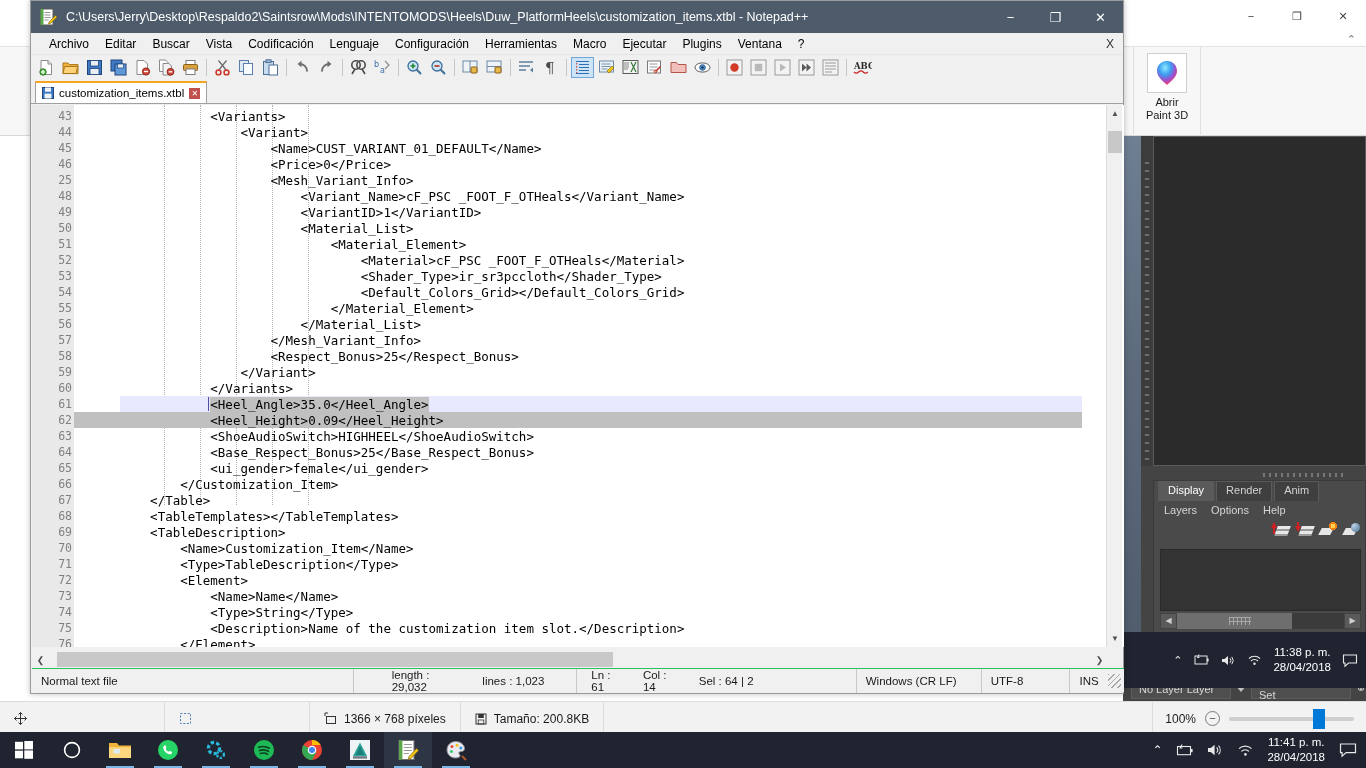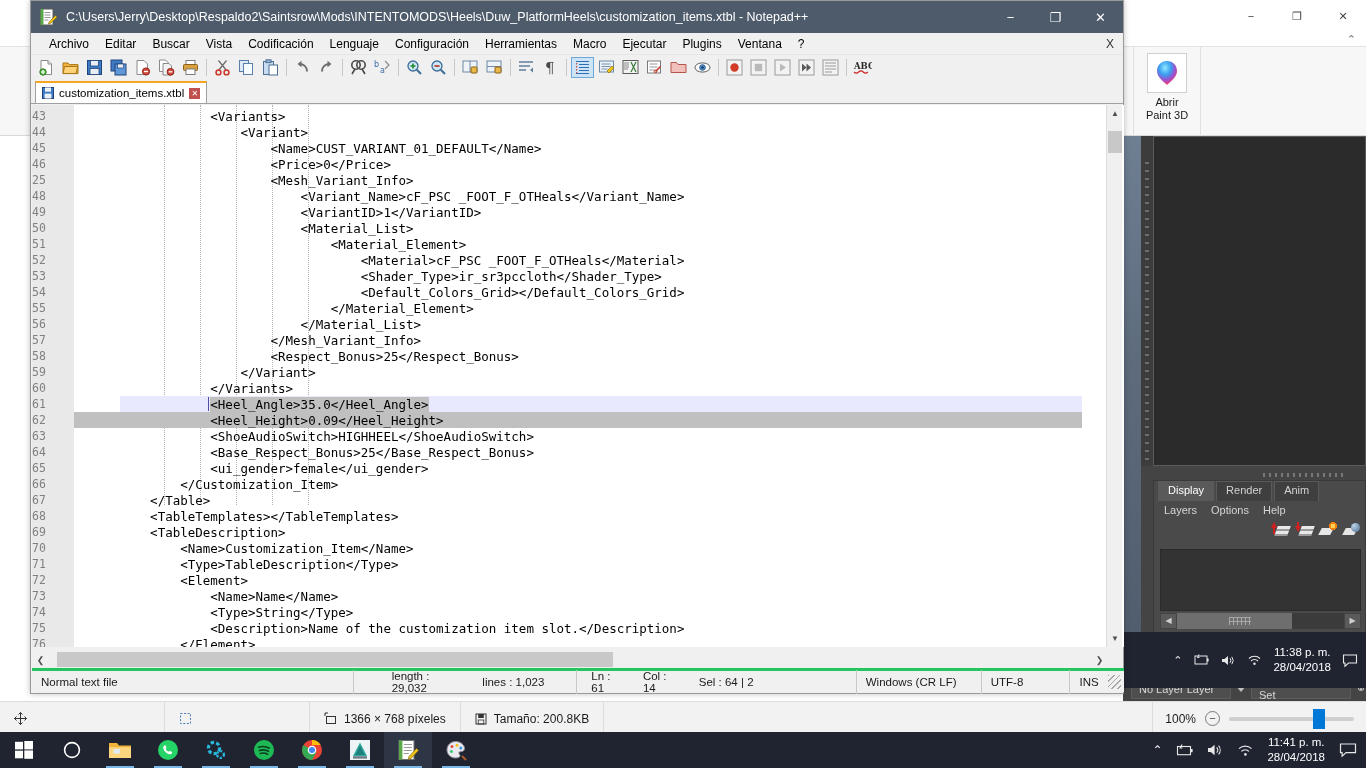--- a/index.html
+++ b/index.html
@@ -102,37 +102,37 @@
   .npp-tabrow { height:24px; background:#f0f0f0; border-bottom:1px solid #a0a0a0; display:flex; align-items:flex-end; padding-left:4px; }
   .npp-tab { height:22px; background:#ffffff; border:1px solid #a0a0a0; border-bottom:none; border-top:2px solid #f5a623;
              display:flex; align-items:center; gap:5px; padding:0 6px; font-size:11.5px; color:#000; }
   .tab-save-icon { width:12px; height:12px; position:relative; }
   .tab-close { width:11px; height:11px; background:#c0504d; color:#fff; font-size:8px; line-height:11px; text-align:center; }
 
   .npp-editor { position:absolute; left:1px; top:104px; width:1092px; height:542px; background:#ffffff; overflow:hidden; }
   .gutter { position:absolute; left:0; top:0; width:42px; height:542px; background:#e9e9e9; }
   .fold { position:absolute; left:42px; top:0; width:46px; height:542px; background:#ffffff; }
   .code-area { position:absolute; left:0; top:0; width:1050px; height:542px; }
-  .ln { position:absolute; left:0; width:40px; font-family:"DejaVu Sans Mono", monospace; font-size:11.5px; color:#808080; }
+  .ln { position:absolute; left:0; width:40px; text-align:right; font-family:"DejaVu Sans Mono", monospace; font-size:11.5px; color:#808080; }
   .cl { position:absolute; left:88px; font-family:"DejaVu Sans Mono", monospace; font-size:12.5px; color:#000000; white-space:pre; letter-spacing:0px; }
   .hl-cur { position:absolute; left:88px; width:962px; height:16px; background:#e8e8ff; }
   .hl-gut { position:absolute; left:42px; width:1008px; height:16px; background:#c0c0c0; }
   .sel { background:#c0c0c0; }
   .caret { position:absolute; width:1px; height:14px; background:#5050a0; }
   .fold-line { position:absolute; width:0; border-left:1px dotted #b4b4b4; }
 
   .npp-vscroll { position:absolute; right:1px; top:104px; width:16px; height:542px; background:#f0f0f0; border-left:1px solid #dcdcdc; }
   .vs-btn { width:16px; height:17px; display:flex; align-items:center; justify-content:center; color:#505050; font-size:8px; }
   .vs-thumb { position:absolute; left:1px; top:26px; width:14px; height:22px; background:#c8c8c8; }
   .npp-hscroll { position:absolute; left:1px; bottom:25px; width:1076px; height:17px; background:#f0f0f0; display:flex; align-items:center; }
   .hs-btn { width:17px; height:17px; display:flex; align-items:center; justify-content:center; color:#505050; font-size:9px; }
   .hs-trough { flex:1; height:17px; position:relative; }
   .hs-thumb { position:absolute; left:8px; top:1px; width:556px; height:15px; background:#c8c8c8; }
 
-  .npp-status { position:absolute; left:1px; bottom:1px; width:1092px; height:24px; background:#f0f0f0; border-top:3px solid #22c55e;
+  .npp-status { position:absolute; left:1px; bottom:1px; width:1092px; height:24px; background:#f0f0f0; border-top:1px solid #22c55e;
                 display:flex; align-items:center; font-size:11.5px; color:#1a1a1a; }
   .st { height:24px; display:flex; align-items:center; padding:0 9px; border-right:1px solid #c8c8c8; }
   .st-grip { width:14px; height:14px; margin-left:auto; margin-right:3px;
       background-image:repeating-linear-gradient(135deg,#a8a8a8 0 1px,transparent 1px 4px); }
 
   
   #taskbar { position:absolute; left:0; bottom:0; width:1366px; height:36px; background:#1f2430; display:flex; align-items:center; }
   .tbi { width:48px; height:36px; display:flex; align-items:center; justify-content:center; position:relative; }
   .tbi.active { background:#2e3545; }
   .tbi.active::after, .tbi.run::after { content:''; position:absolute; bottom:0; left:10px; width:28px; height:2px; background:#7ab8e8; }

